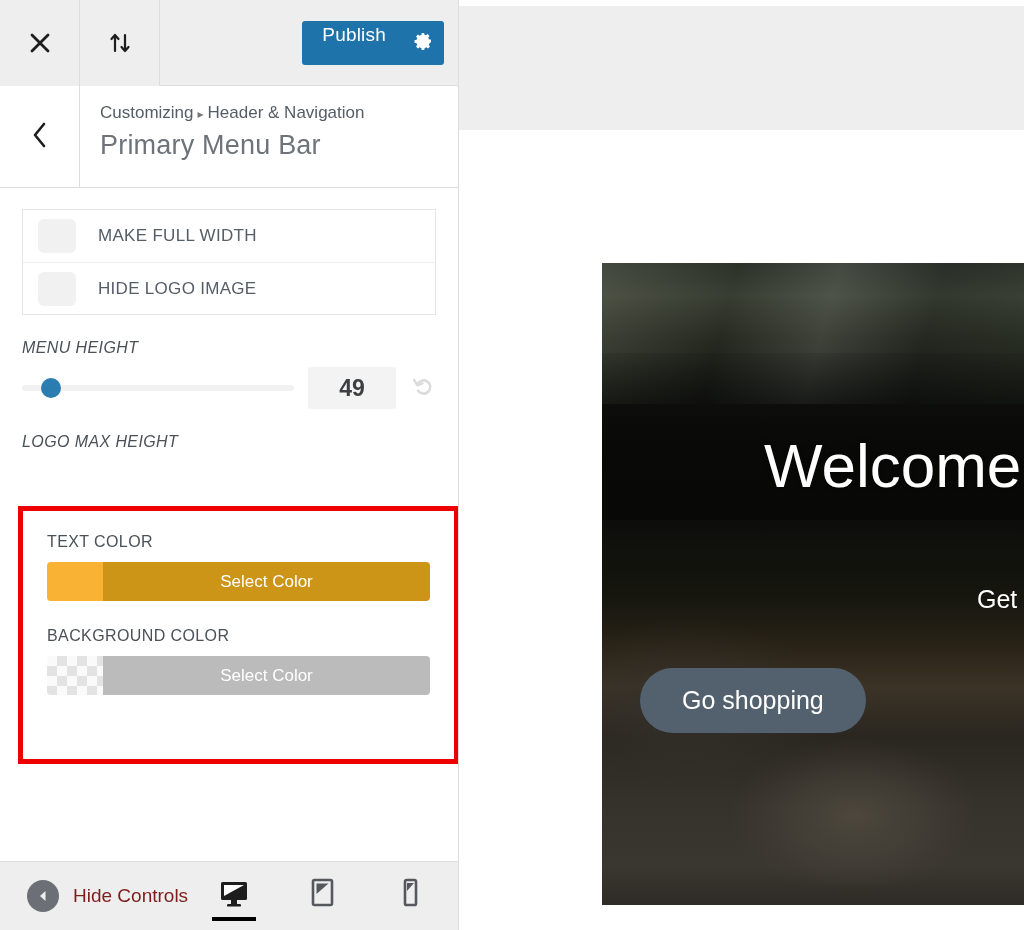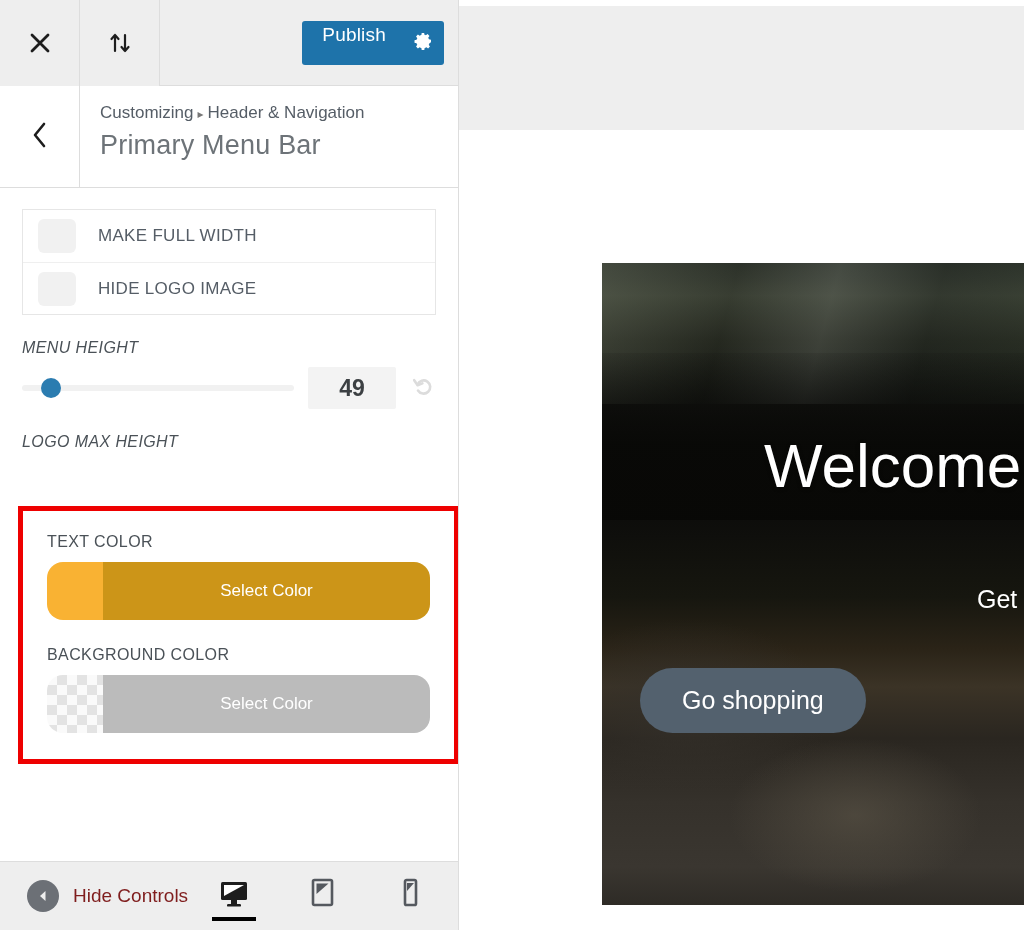--- a/index.html
+++ b/index.html
@@ -126,21 +126,21 @@
     border: 5px solid #ee0000; background: #fff;
   }
   .color-control { padding: 0 24px; }
   .color-control.first { padding-top: 22px; }
   .color-control.second { padding-top: 26px; }
   .color-label {
     font-size: 16px; color: #4a5157; letter-spacing: .4px;
     margin-bottom: 11px;
   }
   .color-picker {
-    display: flex; height: 58px; border-radius: 16px; overflow: hidden;
+    display: flex; height: 39px; border-radius: 0; overflow: hidden;
     cursor: pointer;
   }
   .color-swatch { width: 56px; flex: none; border-radius: 4px 0 0 4px; }
   .color-btn {
     flex: 1; display: flex; align-items: center; justify-content: center;
     color: #fff; font-size: 17px; border-radius: 0 4px 4px 0;
   }
   .checker {
     background-image:
       linear-gradient(45deg, #e3e3e3 25%, transparent 25%, transparent 75%, #e3e3e3 75%),

